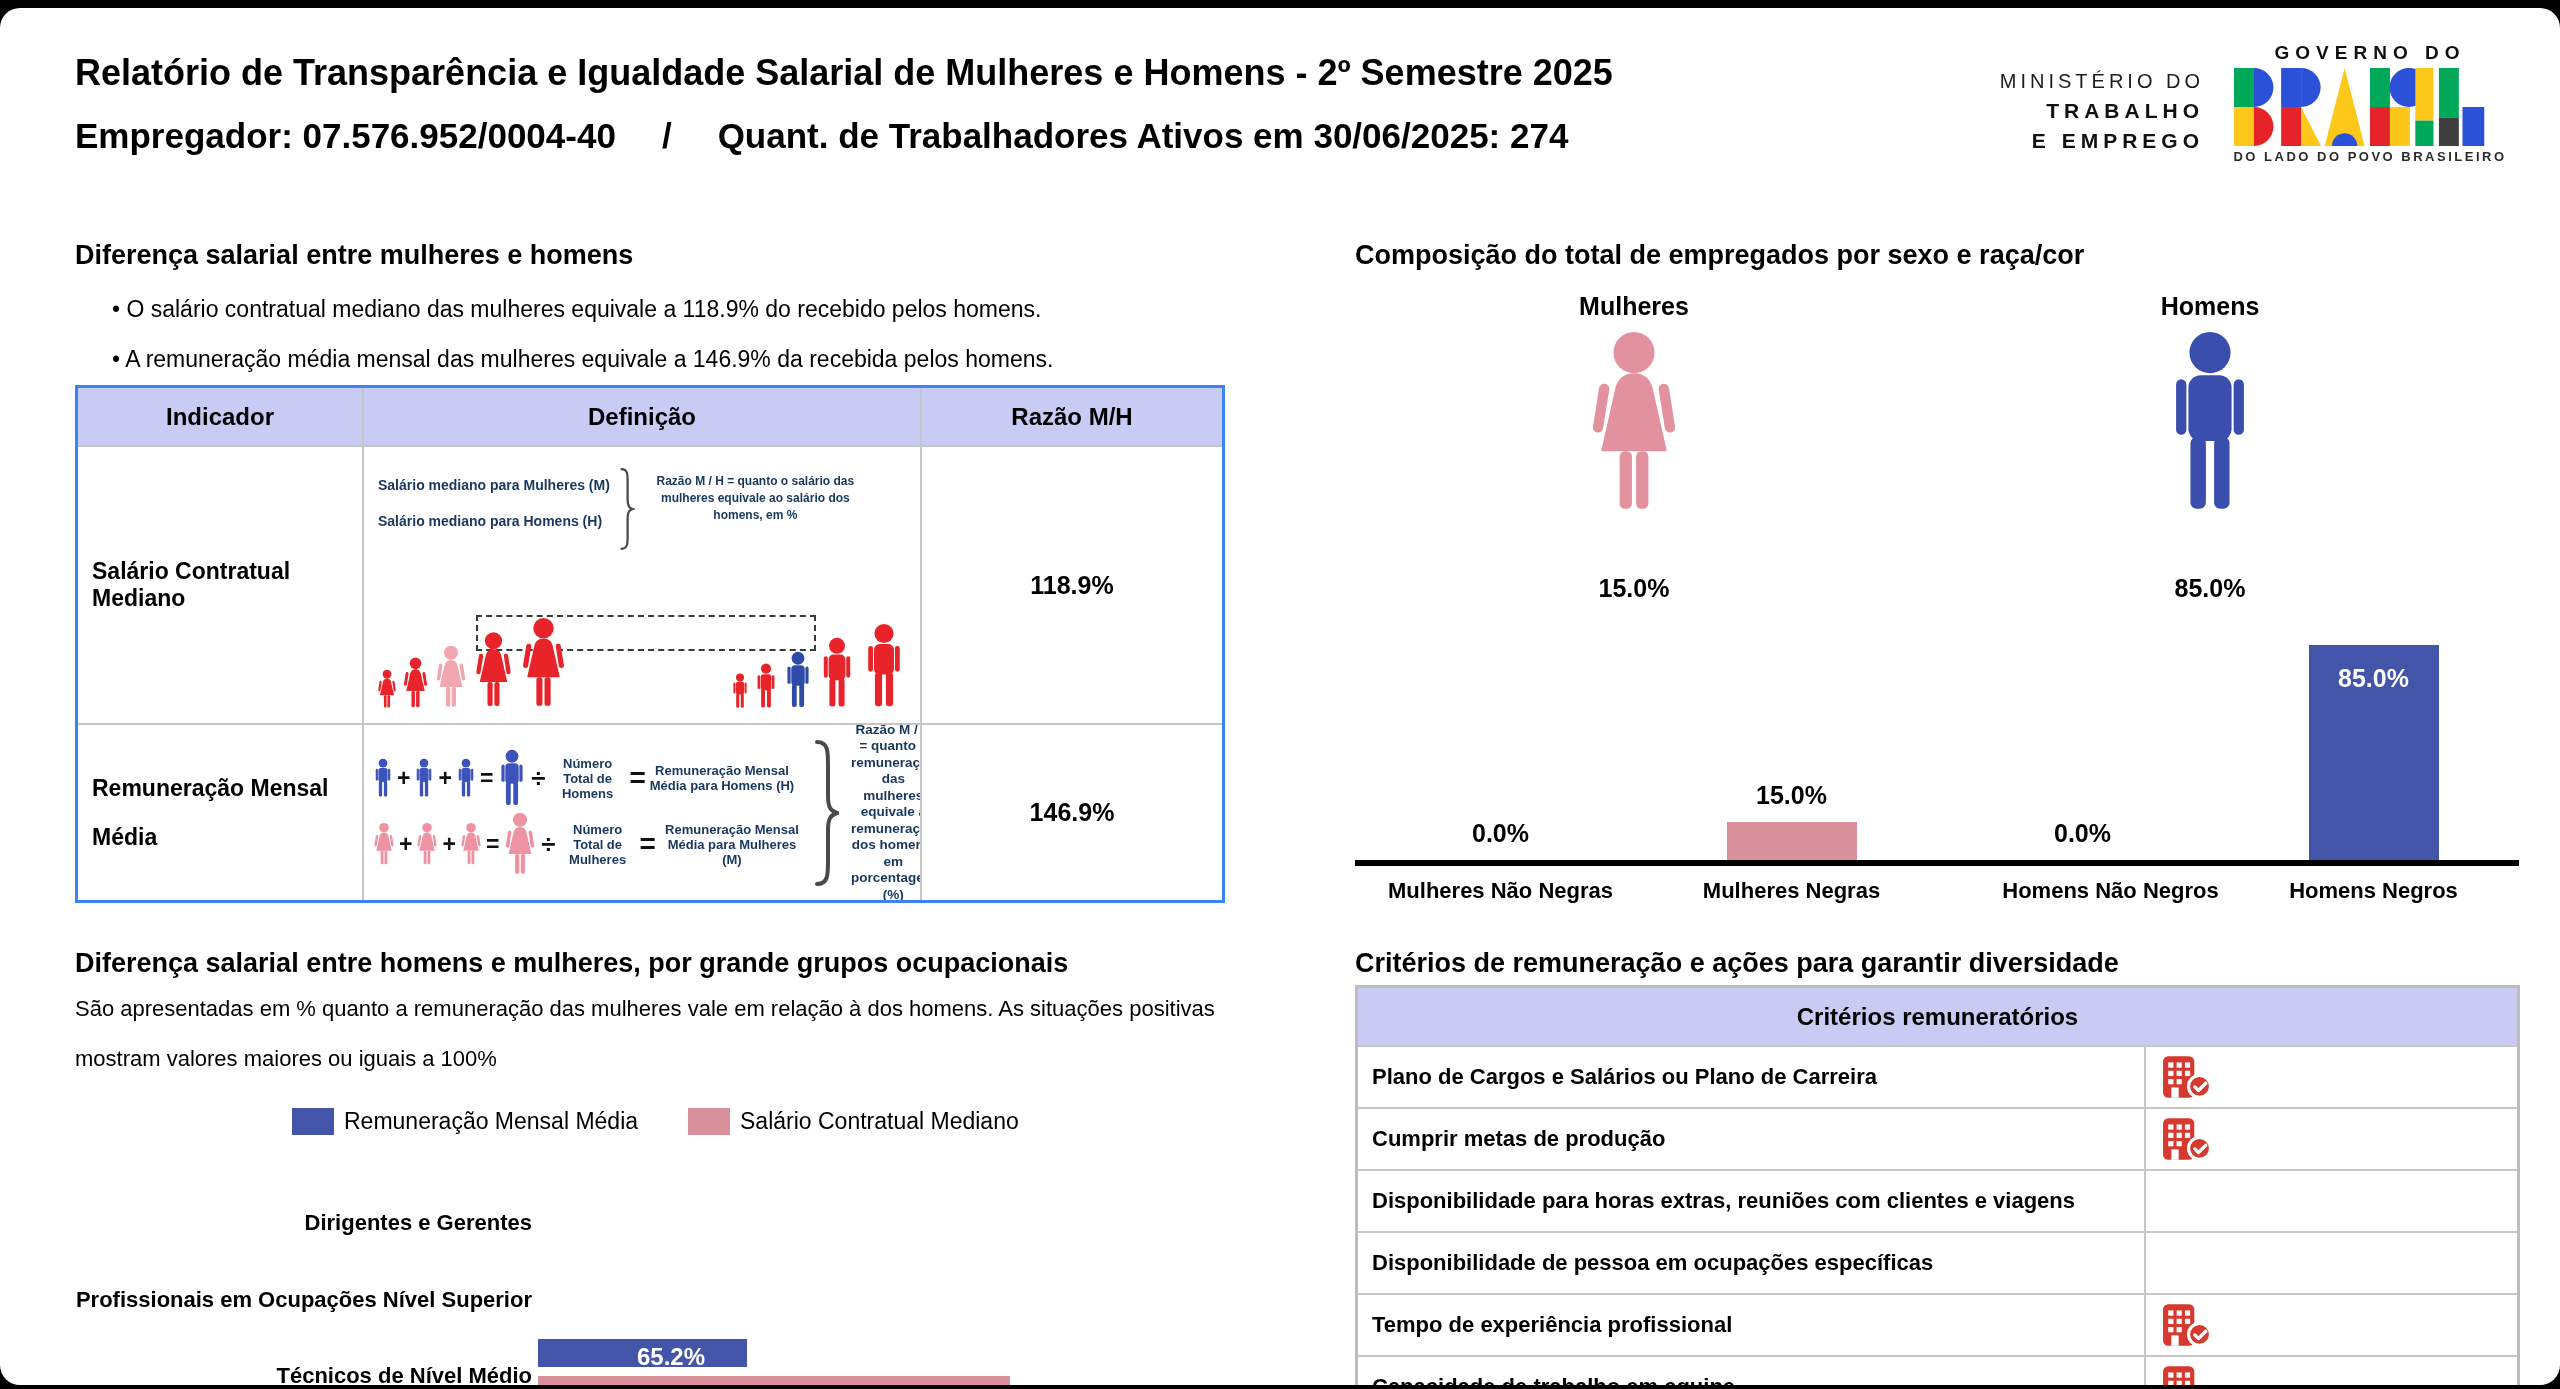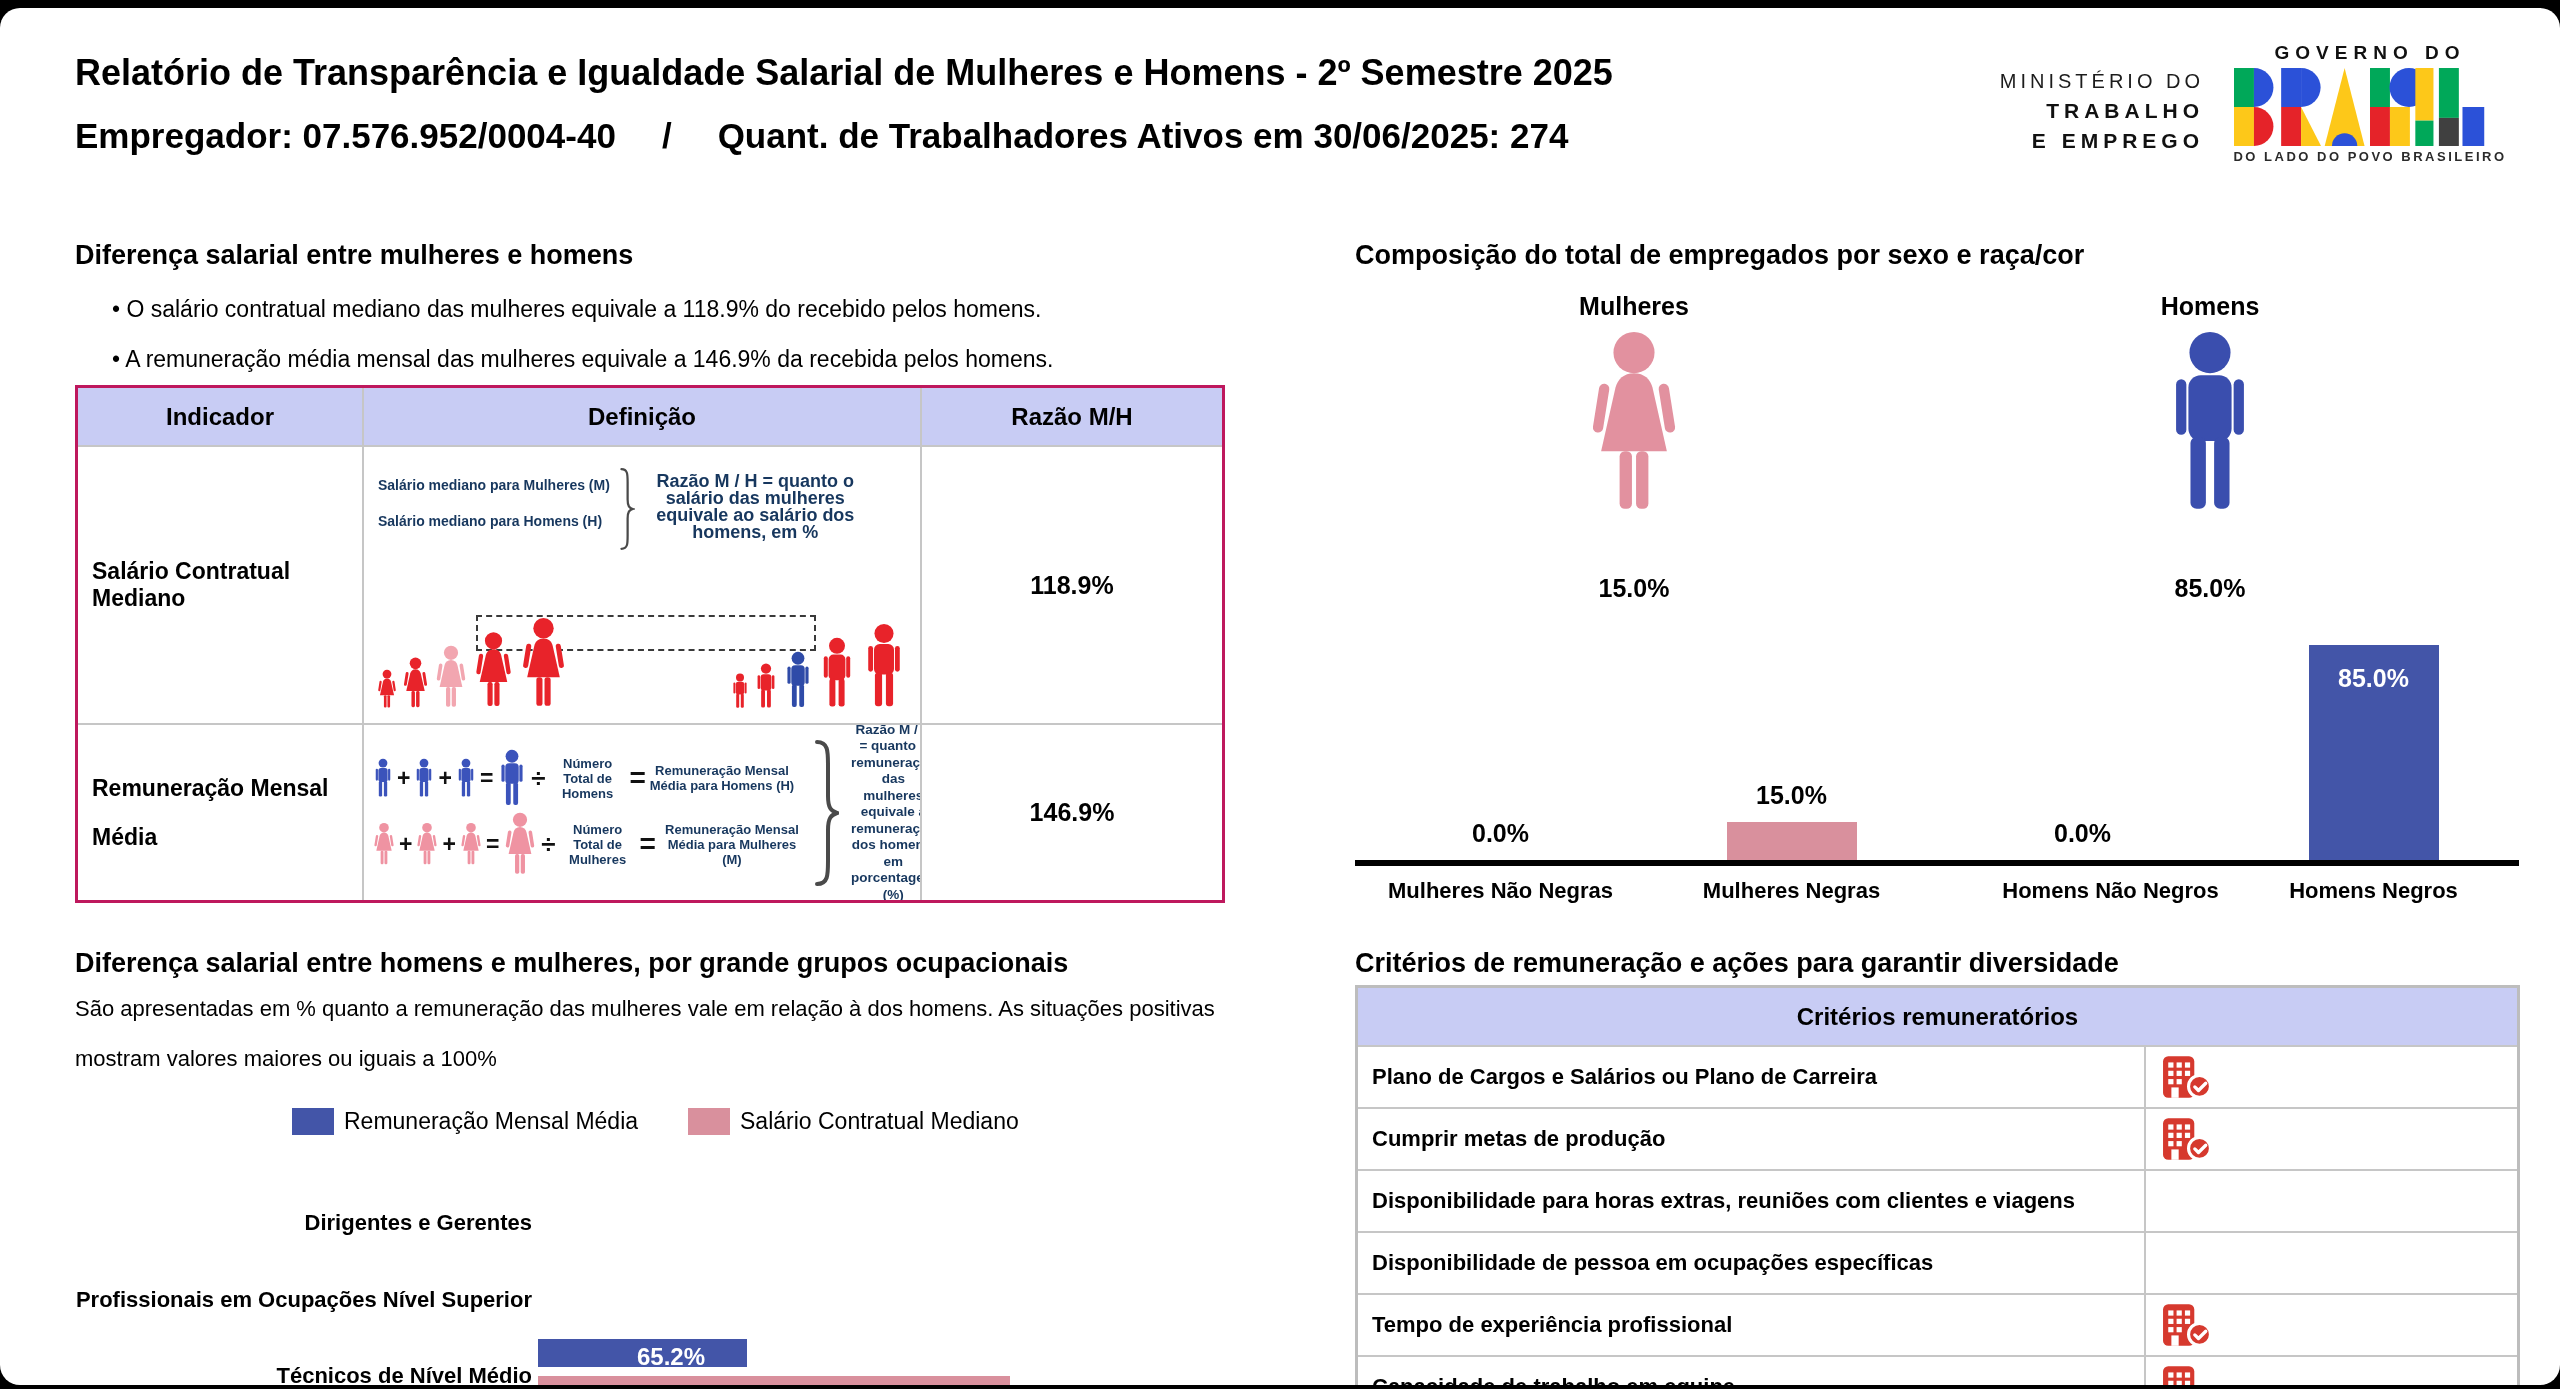--- a/index.html
+++ b/index.html
@@ -25,32 +25,32 @@
   .brasil-svg{display:block;margin:4px auto 0}
   
   .h2{font-size:27px;font-weight:bold;white-space:nowrap}
   
   .bullets{left:112px;top:276px;font-size:23px;line-height:50px;white-space:nowrap}
   
   .ind-table{
     left:75px;top:377px;width:1144px;
     display:grid;grid-template-columns:284px 556px 1fr;
     grid-template-rows:57px 276px 175px;
-    gap:2px;background:#c6c6c6;border:3px solid #be185d;
+    gap:2px;background:#c6c6c6;border:3px solid #3b82f6;
   }
   .cell{background:#fff}
   .thead{background:#c8ccf4;display:flex;align-items:center;justify-content:center;
          font-size:24px;font-weight:bold}
   .ind-name{display:flex;align-items:center;padding-left:14px;font-size:23px;font-weight:bold}
   .ind-name .wrap2{line-height:49px;width:250px}
   .ratio{display:flex;align-items:center;justify-content:center;font-size:25px;font-weight:bold}
   .defcell{position:relative;overflow:hidden}
   .def1-top{display:flex;align-items:flex-start;margin:20px 0 0 14px}
   .def1-lines{font-size:14px;font-weight:bold;color:#17375e;line-height:36px;white-space:nowrap}
-  .def1-note{width:225px;text-align:center;font-size:18px;font-weight:bold;color:#17375e;line-height:17px;margin-top:6px}
+  .def1-note{width:225px;text-align:center;font-size:12px;font-weight:bold;color:#17375e;line-height:17px;margin-top:6px}
   .brace-svg{flex:none;margin:0 8px}
   .def1-figs{position:absolute;left:12px;right:12px;bottom:14px;height:104px}
   .figrow{position:absolute;bottom:0;display:flex;align-items:flex-end;gap:3px}
   .figrow.left{left:0}
   .figrow.right{right:0}
   .dashbox{position:absolute;left:100px;right:92px;top:10px;height:32px;border:2px dashed #3a3a3a}
   .def2{display:flex;align-items:center;padding:4px 4px 4px 8px;height:100%;box-sizing:border-box}
   .formula-line{display:flex;align-items:center;gap:2px;margin:5px 0}
   .op{font-size:23px;font-weight:bold;color:#111;padding:0 1px}
   .op.div{font-size:26px}

